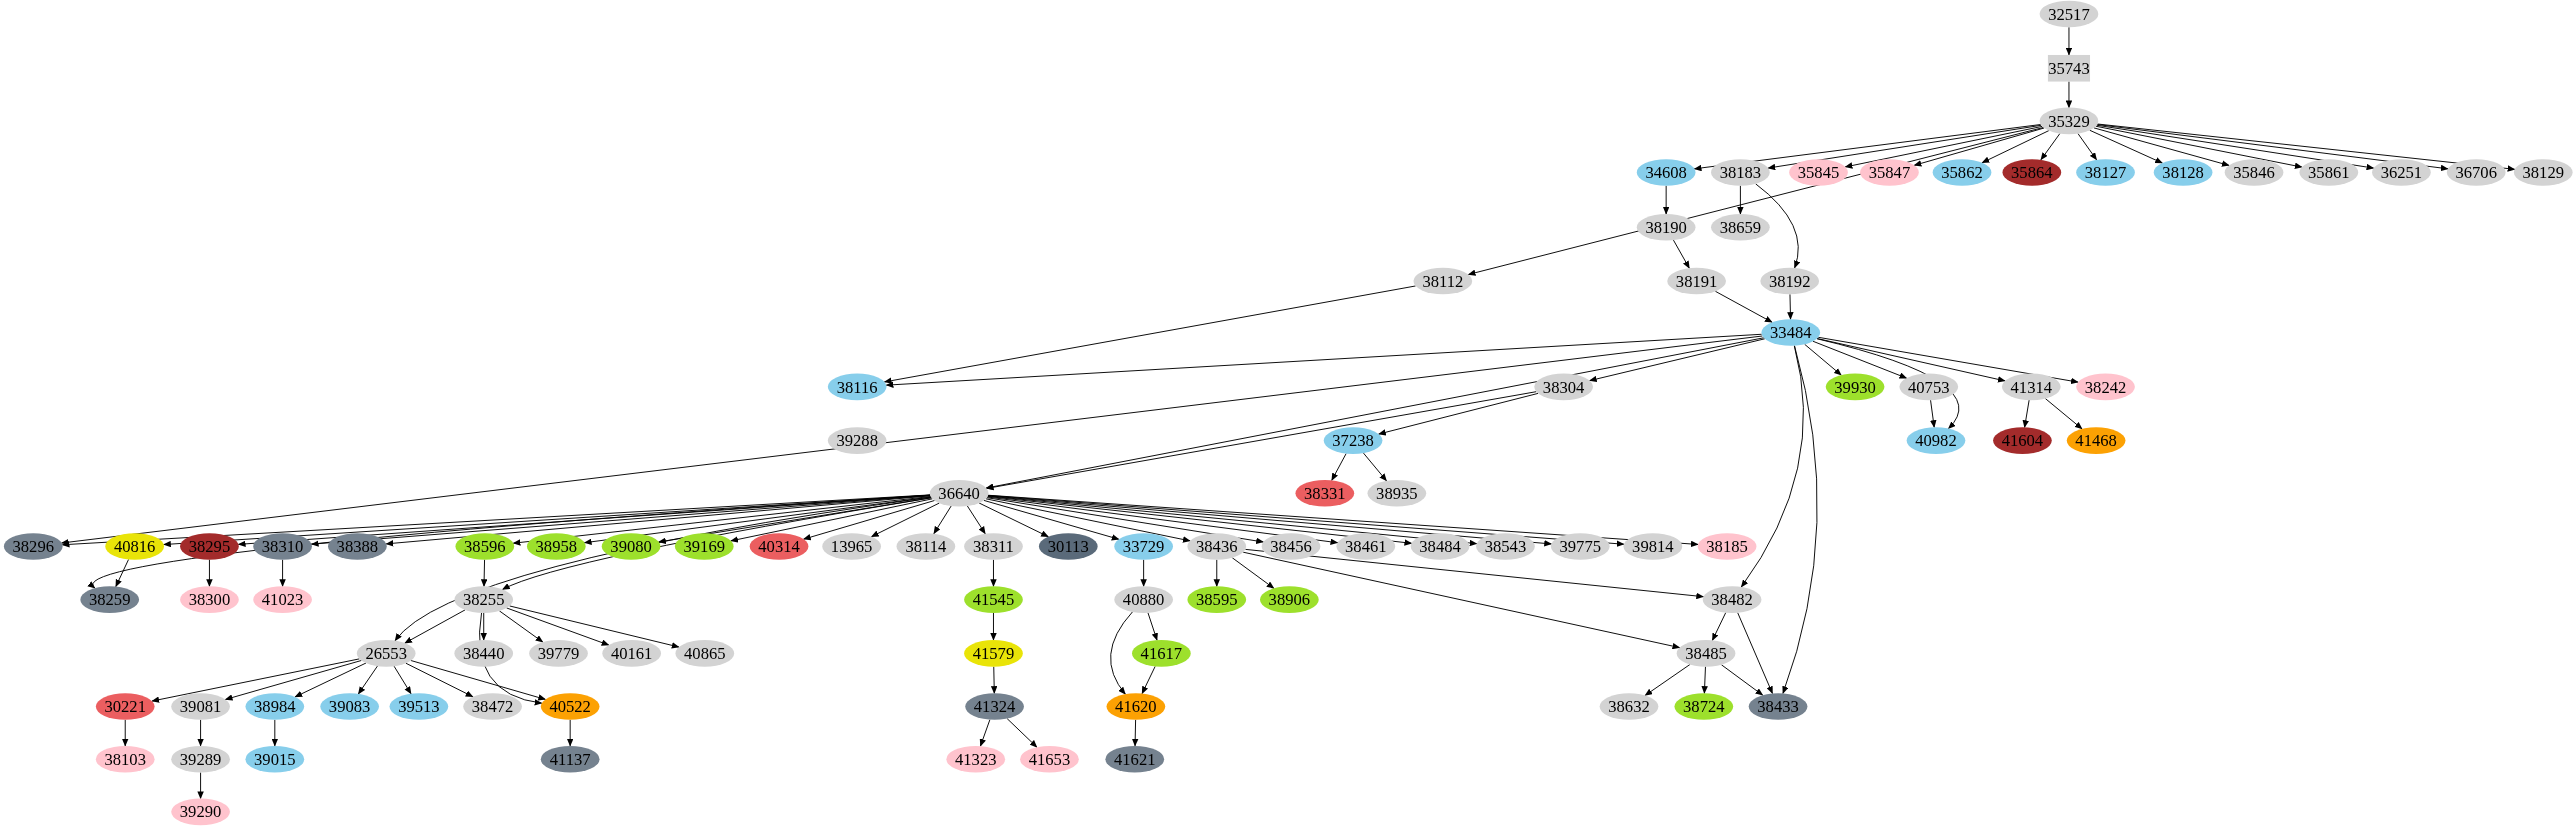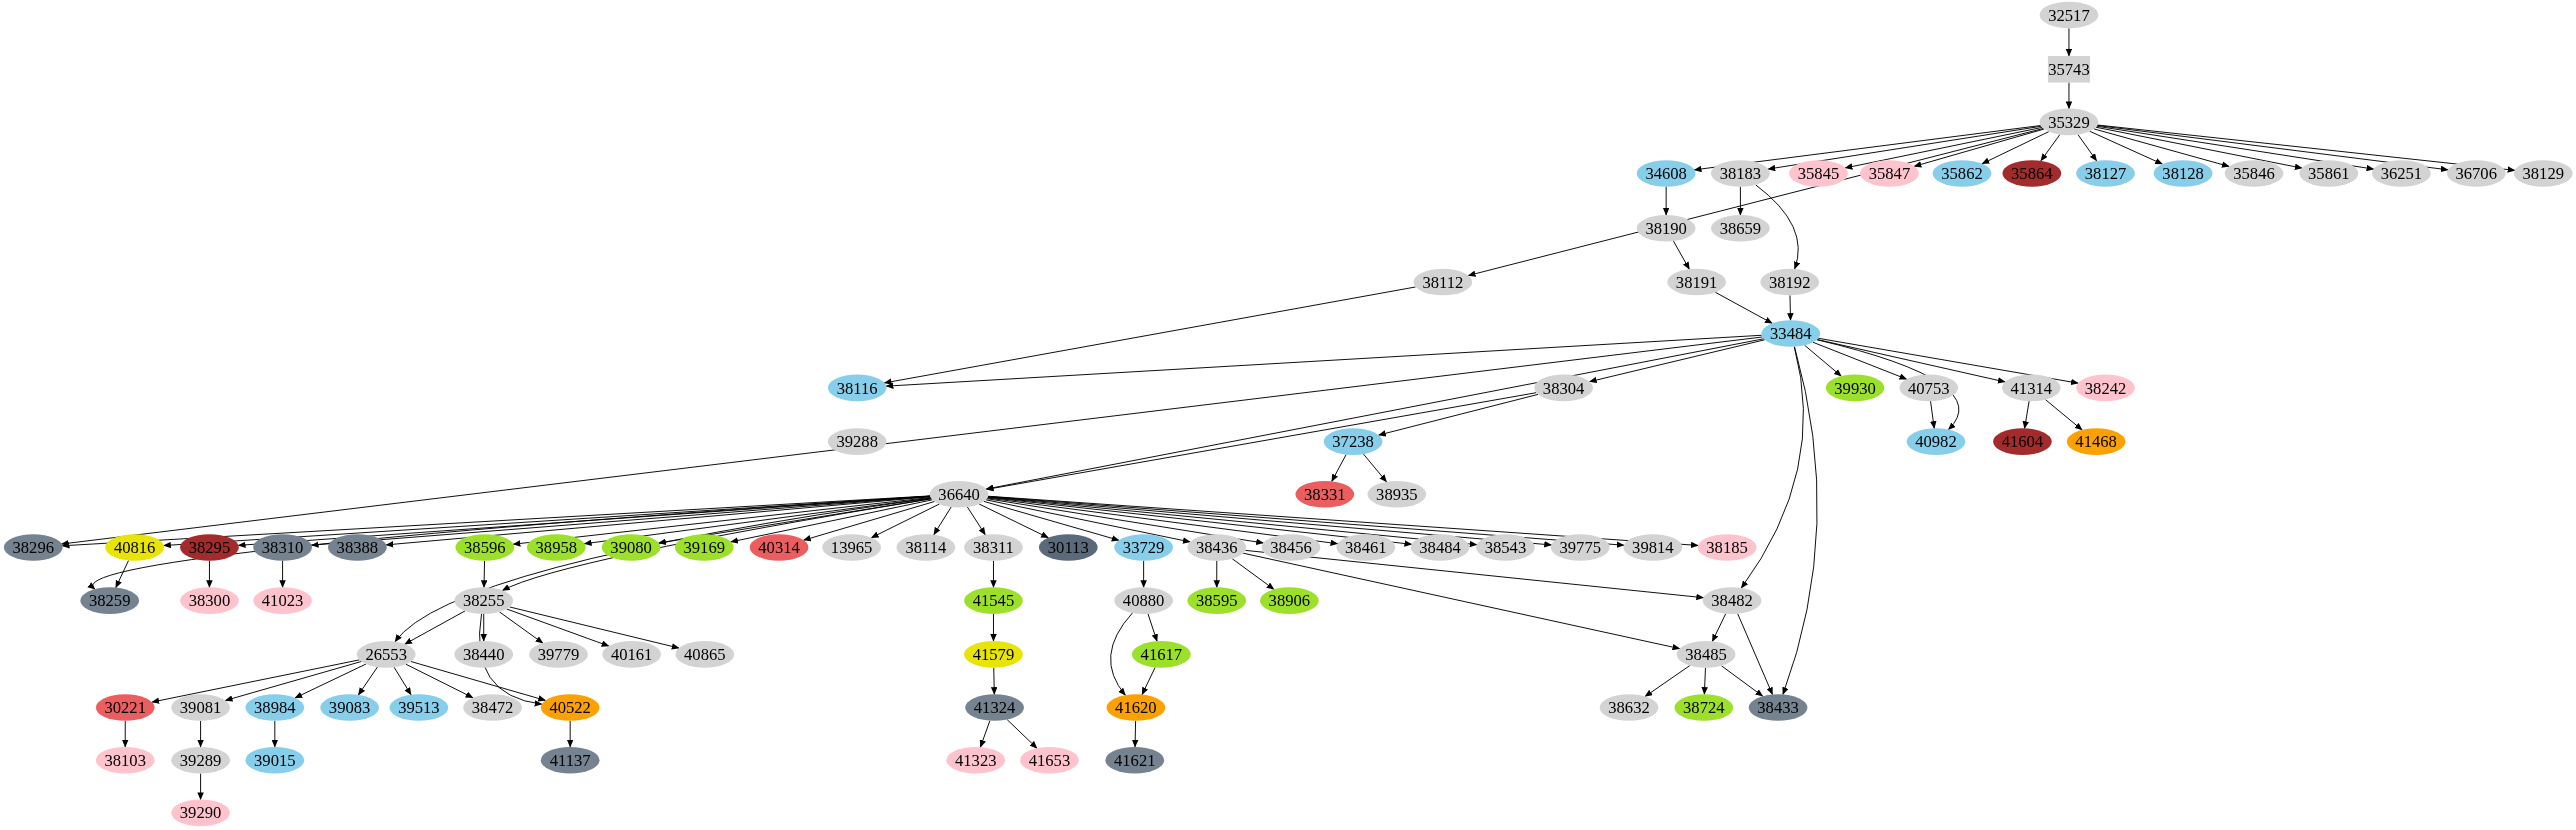--- a/index.html
+++ b/index.html
@@ -5,21 +5,21 @@
   html, body {
     margin: 0;
     padding: 0;
     background: #ffffff;
     font-family: "Liberation Serif", "DejaVu Serif", serif;
   }
   .stage {
     width: 100vw;
     height: 100vh;
     display: flex;
-    align-items: center;
+    align-items: flex-end;
     justify-content: flex-start;
     background: #7f1d1d;
     overflow: hidden;
     text-decoration: underline;
   }
   svg.graph {
     display: block;
     width: 100vw;
     height: auto;
     background: #ffffff;

